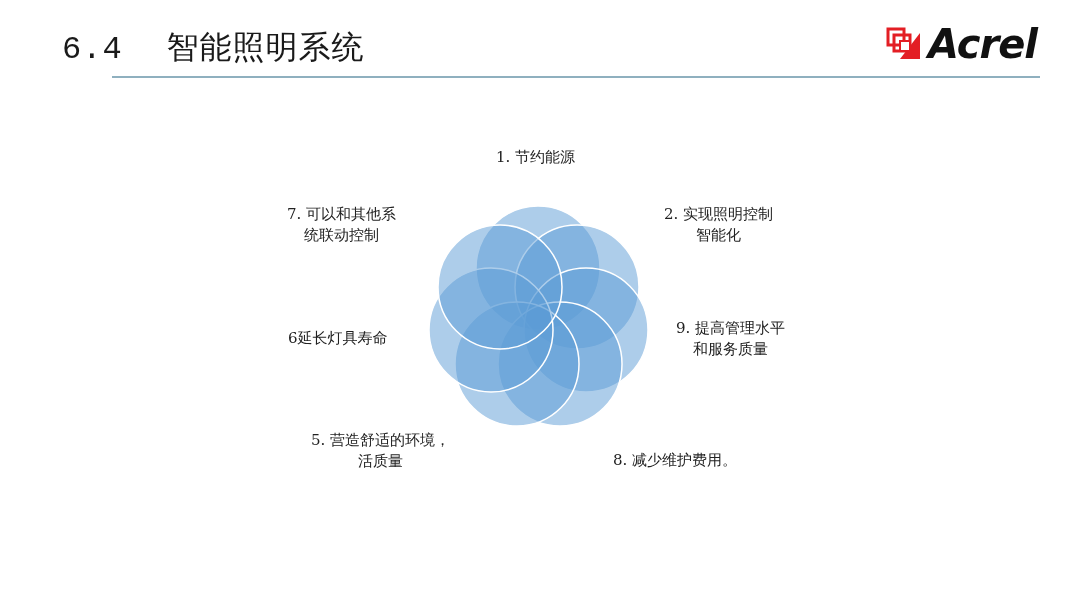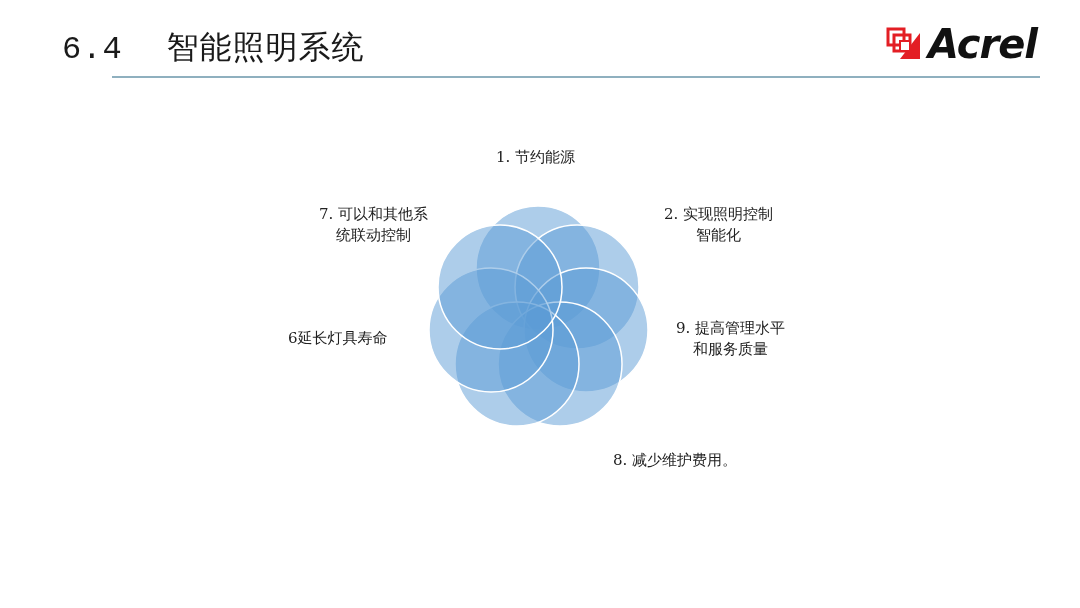--- a/index.html
+++ b/index.html
@@ -55,22 +55,24 @@
 <div class="label" style="left:676px; top:318px;">
   <div>9. 提高管理水平</div>
   <div>和服务质量</div>
 </div>
 
 <div class="label" style="left:613px; top:450px;">
   <div>8. 减少维护费用。</div>
 </div>
 
 <div class="label" style="left:311px; top:430px;">
+  <div>5. 营造舒适的环境，</div>
+  <div>活质量</div>
 </div>
 
 <div class="label" style="left:288px; top:328px;">
   <div>6延长灯具寿命</div>
 </div>
 
-<div class="label" style="left:287px; top:204px;margin-left:32px;">
+<div class="label" style="left:287px; top:204px;">
   <div>7. 可以和其他系</div>
   <div>统联动控制</div>
 </div>
 
 </body></html>

